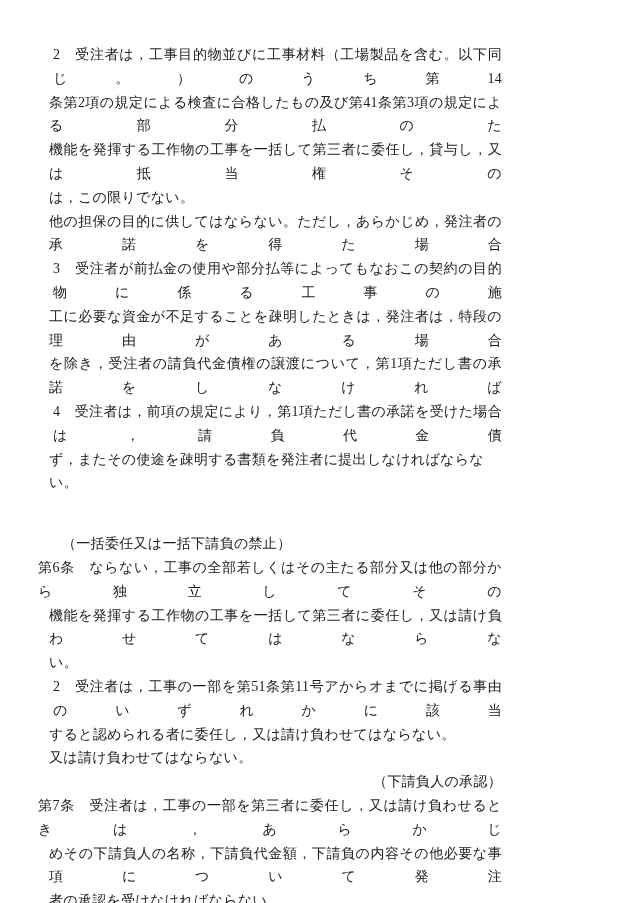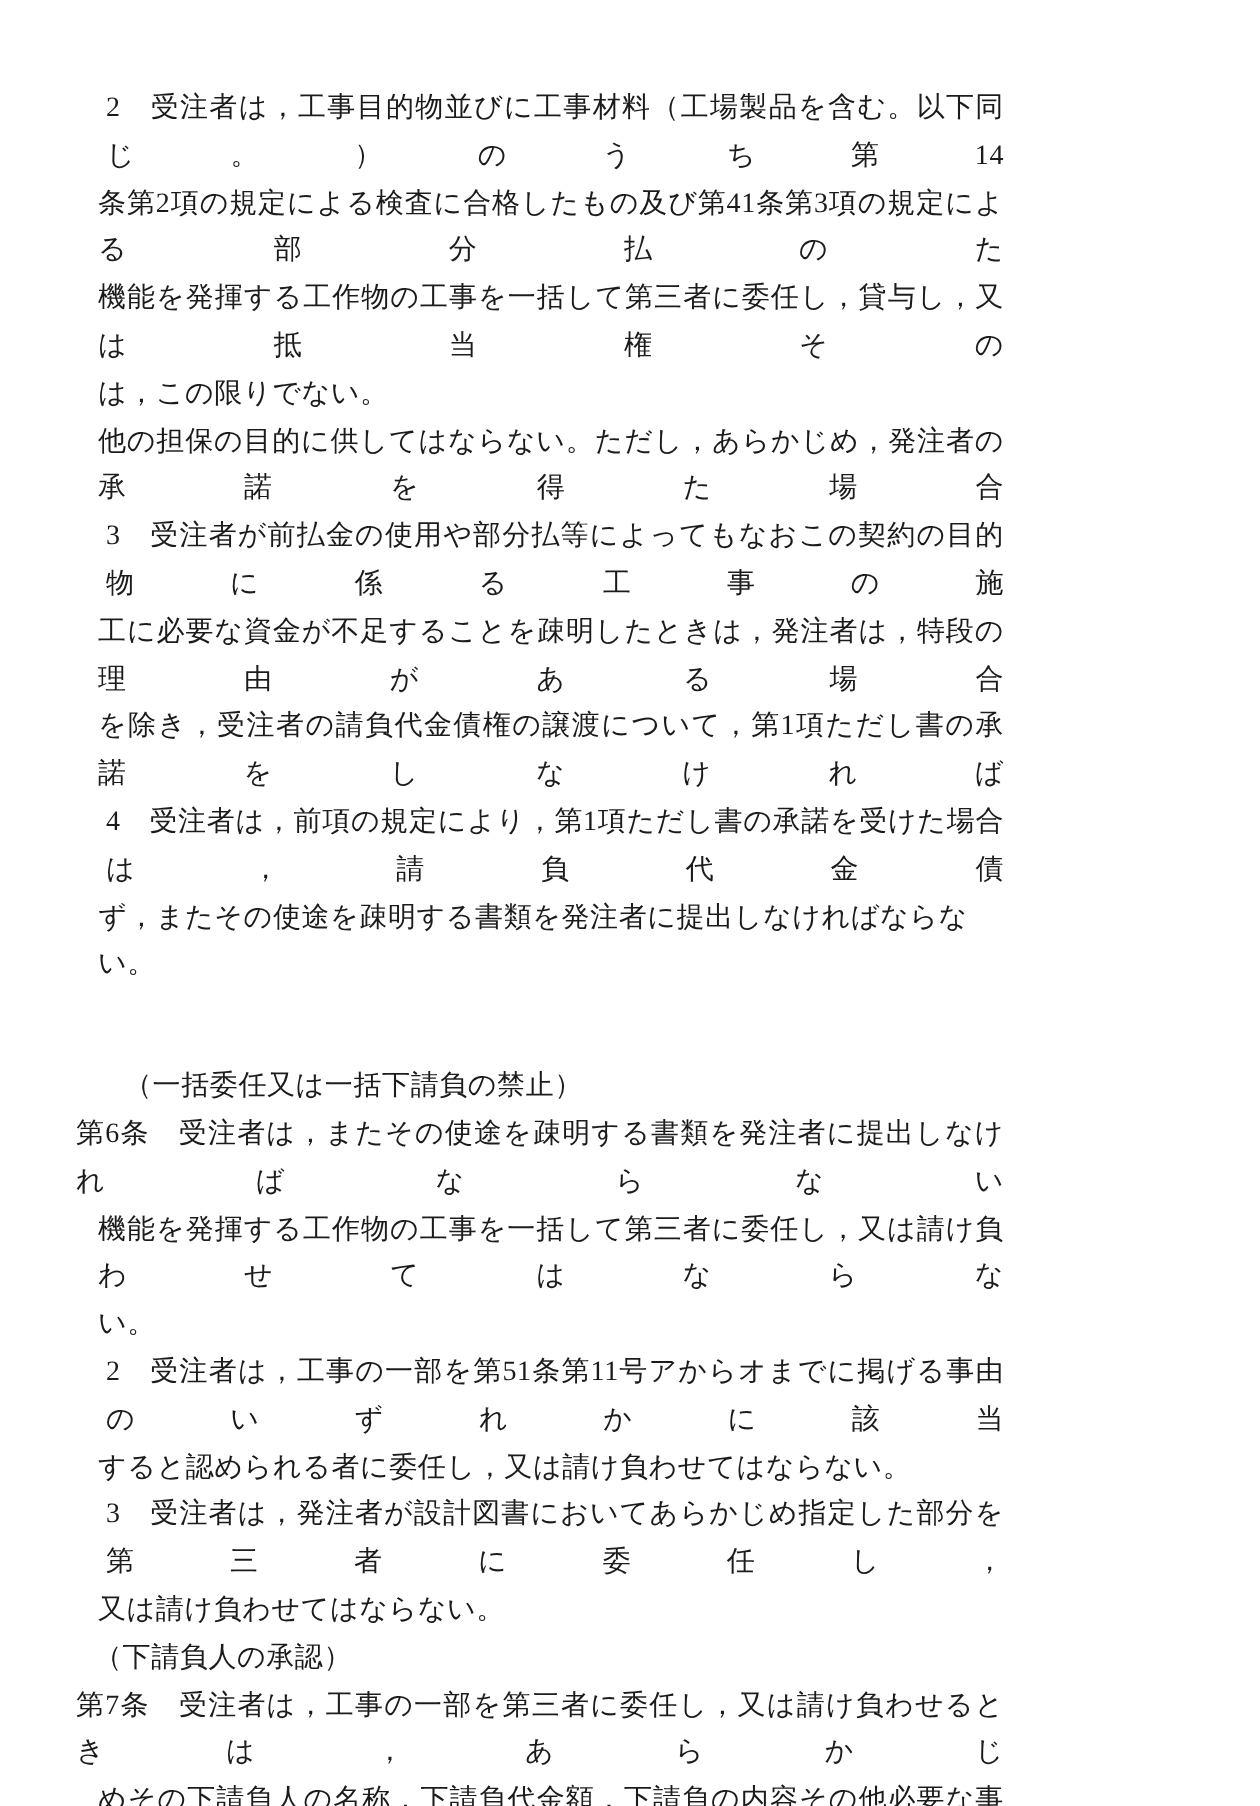--- a/index.html
+++ b/index.html
@@ -24,21 +24,21 @@
     letter-spacing: 0.3px;
   }
   .line {
     min-height: 23.8px;
   }
   
   .line.article { padding-left: 0px; }   
   .line.para    { padding-left: 15px; }  
   .line.cont    { padding-left: 11px; }  
   .line.head1   { padding-left: 24px; margin-top: 37px; }  
-  .line.head2   { padding-left: 9px;  }  
+  .line.head2   { padding-left: 9px; text-align: right;  }  
   
   .line.full {
     text-align: justify;
     text-align-last: justify;
   }
 </style>
 </head>
 <body>
 
 <div class="page">
@@ -47,25 +47,24 @@
       <div class="line cont full">条第2項の規定による検査に合格したもの及び第41条第3項の規定による部分払のた</div>
       <div class="line cont full">機能を発揮する工作物の工事を一括して第三者に委任し，貸与し，又は抵当権その</div>
       <div class="line cont">は，この限りでない。</div>
       <div class="line cont full">他の担保の目的に供してはならない。ただし，あらかじめ，発注者の承諾を得た場合</div>
       <div class="line para full">3　受注者が前払金の使用や部分払等によってもなおこの契約の目的物に係る工事の施</div>
       <div class="line cont full">工に必要な資金が不足することを疎明したときは，発注者は，特段の理由がある場合</div>
       <div class="line cont full">を除き，受注者の請負代金債権の譲渡について，第1項ただし書の承諾をしなければ</div>
       <div class="line para full">4　受注者は，前項の規定により，第1項ただし書の承諾を受けた場合は，請負代金債</div>
       <div class="line cont">ず，またその使途を疎明する書類を発注者に提出しなければならない。</div>
       <div class="line head1">（一括委任又は一括下請負の禁止）</div>
-      <div class="line article full">第6条　受注者は，またその使途を疎明する書類を発注者に提出しなければならない</div>
+      <div class="line article full">第6条　ならない，工事の全部若しくはその主たる部分又は他の部分から独立してその</div>
       <div class="line cont full">機能を発揮する工作物の工事を一括して第三者に委任し，又は請け負わせてはならな</div>
       <div class="line cont">い。</div>
       <div class="line para full">2　受注者は，工事の一部を第51条第11号アからオまでに掲げる事由のいずれかに該当</div>
       <div class="line cont">すると認められる者に委任し，又は請け負わせてはならない。</div>
-      <div class="line para full">3　受注者は，発注者が設計図書においてあらかじめ指定した部分を第三者に委任し，</div>
       <div class="line cont">又は請け負わせてはならない。</div>
       <div class="line head2">（下請負人の承認）</div>
       <div class="line article full">第7条　受注者は，工事の一部を第三者に委任し，又は請け負わせるときは，あらかじ</div>
       <div class="line cont full">めその下請負人の名称，下請負代金額，下請負の内容その他必要な事項について発注</div>
       <div class="line cont">者の承認を受けなければならない。</div>
     </div>
 </div>
 
 </body></html>

